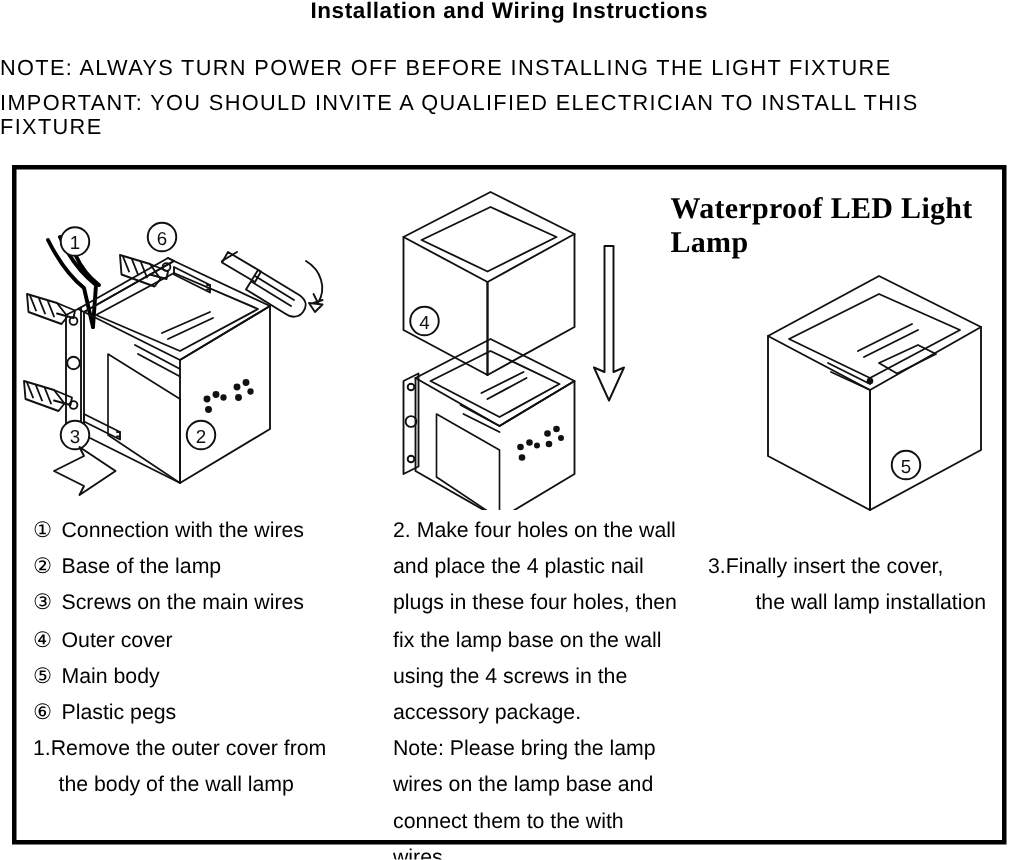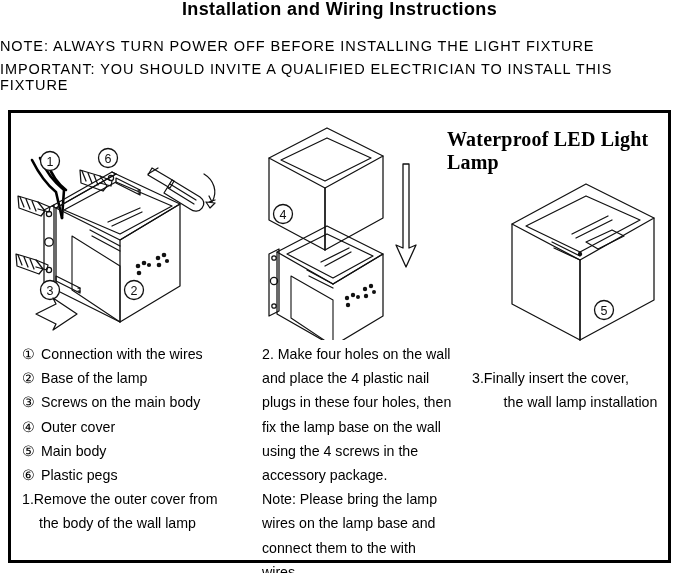--- a/index.html
+++ b/index.html
@@ -1,21 +1,21 @@
 <!DOCTYPE html>
 <html><head>
 <meta charset="utf-8">
 <style>
   html,body{margin:0;padding:0;background:#ffffff;}
   body{width:679px;height:573px;position:relative;overflow:hidden;
        font-family:"Liberation Sans",sans-serif;color:#000;}
 
   .page-title{
     position:absolute;left:0;top:-1px;width:679px;text-align:center;
-    font-size:18px;font-weight:bold;letter-spacing:.4px;
+    font-size:15px;font-weight:bold;letter-spacing:.4px;
   }
   .note-line{
     position:absolute;left:0;width:679px;text-align:left;
     font-size:14.5px;letter-spacing:.9px;font-weight:500;
   }
   .note-1{top:38px;}
   .note-2{top:61px;}
 
   .frame{
     position:absolute;left:8px;top:110px;width:663px;height:453px;
@@ -218,21 +218,21 @@
 </svg>
 
 <div class="col" id="legend-col">
   <div class="legend-item">
     <span class="num">①</span><span>Connection with the wires</span>
   </div>
   <div class="legend-item">
     <span class="num">②</span><span>Base of the lamp</span>
   </div>
   <div class="legend-item">
-    <span class="num">③</span><span>Screws on the main body</span>
+    <span class="num">③</span><span>Screws on the main wires</span>
   </div>
   <div class="legend-item">
     <span class="num">④</span><span>Outer cover</span>
   </div>
   <div class="legend-item">
     <span class="num">⑤</span><span>Main body</span>
   </div>
   <div class="legend-item">
     <span class="num">⑥</span><span>Plastic pegs</span>
   </div>

